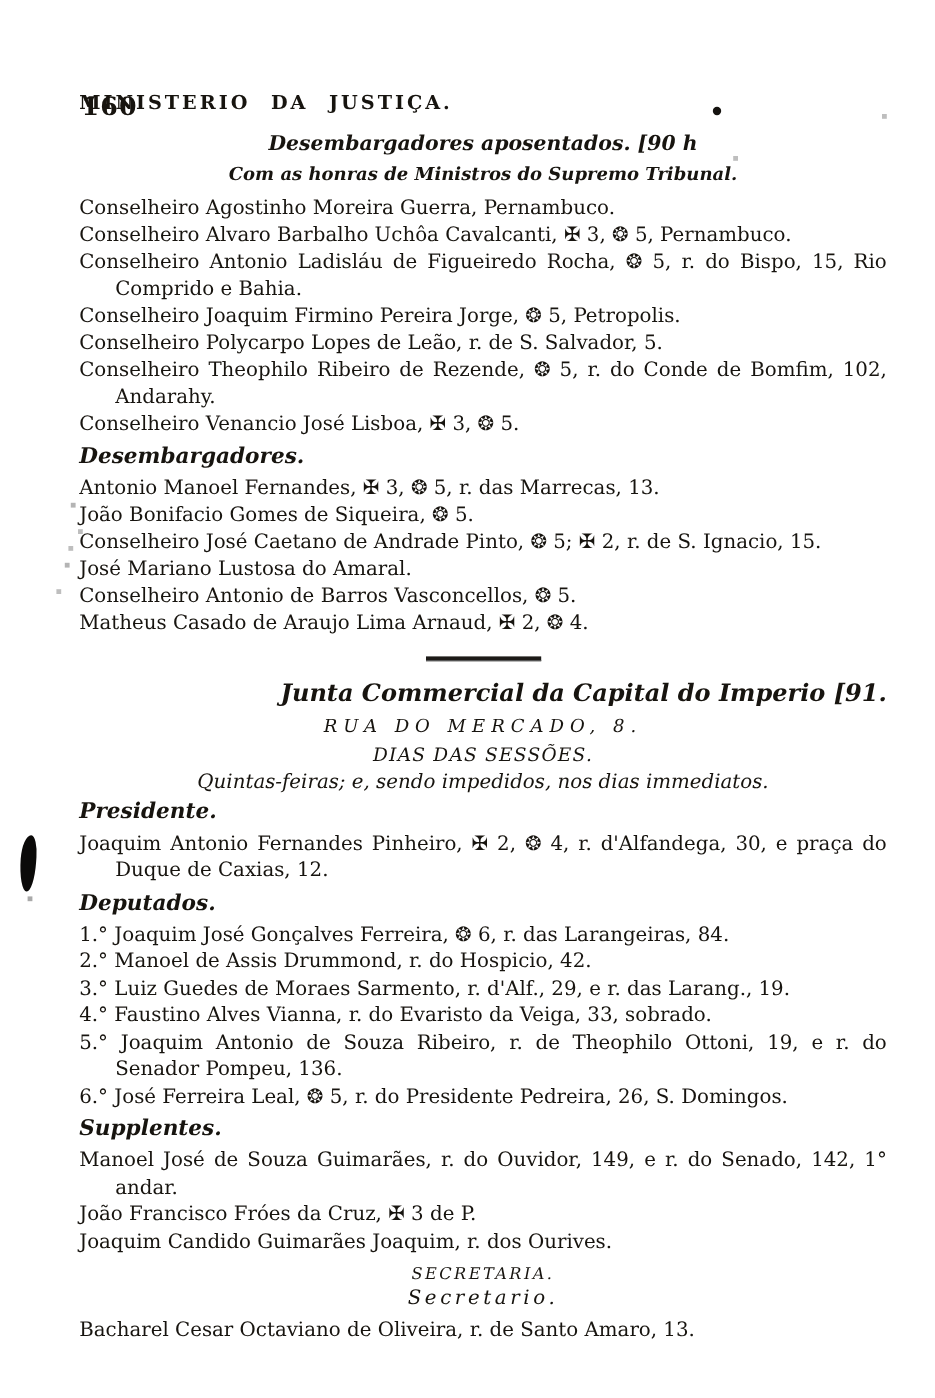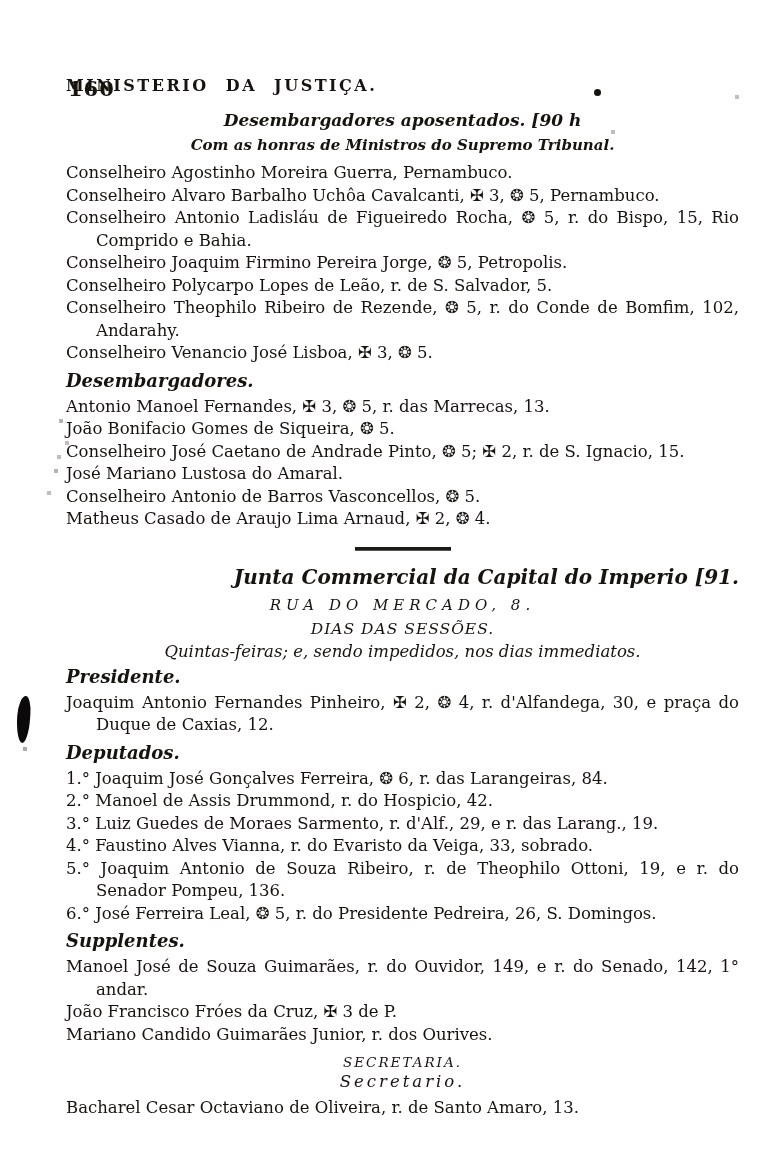--- a/index.html
+++ b/index.html
@@ -128,21 +128,21 @@
     <p class="entry">3.° Luiz Guedes de Moraes Sarmento, r. d'Alf., 29, e r. das Larang., 19.</p>
     <p class="entry">4.° Faustino Alves Vianna, r. do Evaristo da Veiga, 33, sobrado.</p>
     <p class="entry">5.° Joaquim Antonio de Souza Ribeiro, r. de Theophilo Ottoni, 19, e r. do Senador Pompeu, 136.</p>
     <p class="entry">6.° José Ferreira Leal, ❂ 5, r. do Presidente Pedreira, 26, S. Domingos.</p>
   </div>
 
   <div class="ital-head">Supplentes.</div>
   <div class="entries">
     <p class="entry">Manoel José de Souza Guimarães, r. do Ouvidor, 149, e r. do Senado, 142, 1° andar.</p>
     <p class="entry">João Francisco Fróes da Cruz, ✠ 3 de P.</p>
-    <p class="entry">Mariano Candido Guimarães Junior, r. dos Ourives.</p>
+    <p class="entry">Joaquim Candido Guimarães Joaquim, r. dos Ourives.</p>
   </div>
 
   <div class="center small-caps-head">SECRETARIA.</div>
   <div class="center secretario-head">Secretario.</div>
   <div class="entries">
     <p class="entry">Bacharel Cesar Octaviano de Oliveira, r. de Santo Amaro, 13.</p>
   </div>
 
 </div>
 

